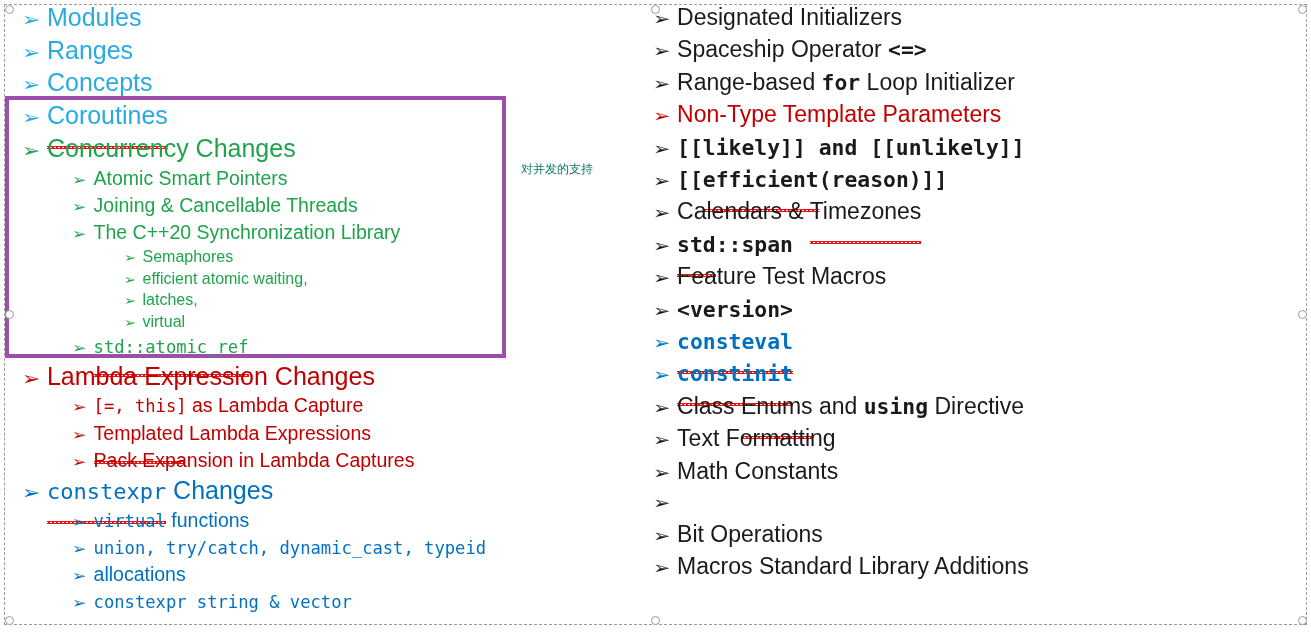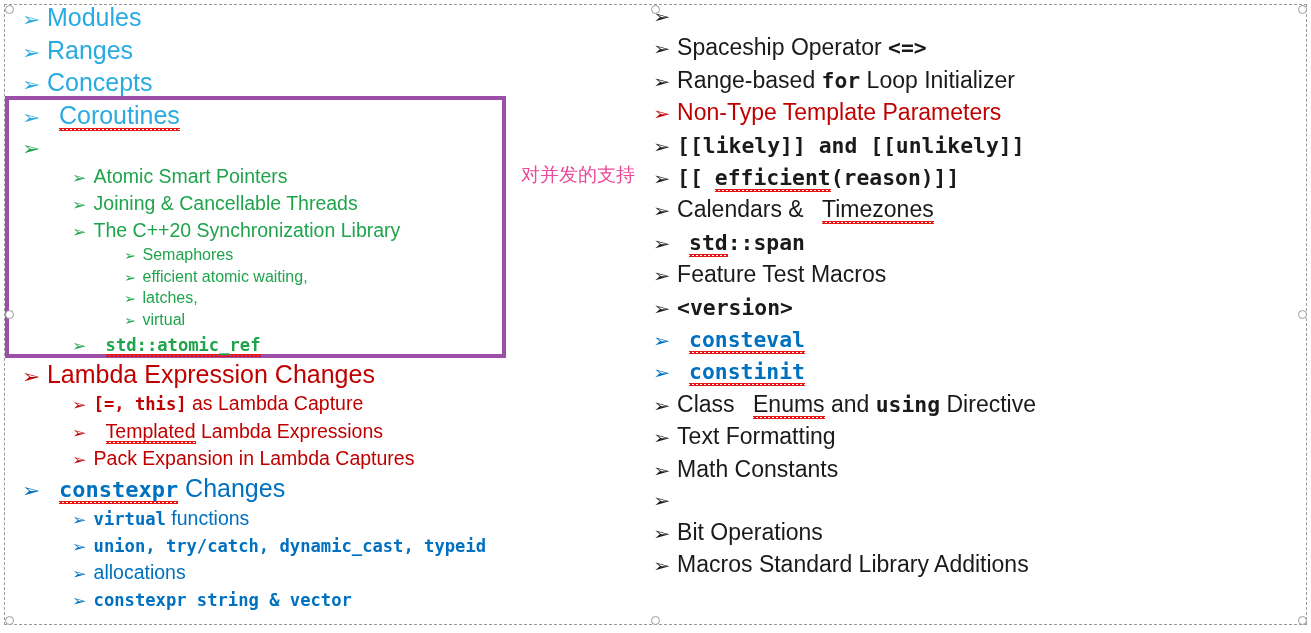--- a/index.html
+++ b/index.html
@@ -30,21 +30,21 @@
   #left-col{position:absolute;left:6px;top:2px;width:628px;}
   #right-col{position:absolute;left:645px;top:2px;width:620px;}
 
   
   #concurrency-highlight{
     position:absolute;left:5px;top:96px;width:501px;height:262px;
     border:4px solid #9B4FA8;box-sizing:border-box;pointer-events:none;z-index:5;
   }
   #cn-note{
     position:absolute;left:521px;top:162px;
-    color:#ec4899;font-size:19px;line-height:1.3;
+    color:#0f766e;font-size:12px;line-height:1.3;
     font-family:"DejaVu Sans","Liberation Sans",sans-serif;
     white-space:nowrap;z-index:6;
   }
 
   
   .bullet{
     display:flex;align-items:baseline;white-space:nowrap;
     position:relative;z-index:10;
   }
   .marker{
@@ -66,32 +66,31 @@
   .rrow .marker{font-size:18px;margin-right:9px;}
 
   
   .c-cyan{color:#29ABE2;}
   .c-green{color:#1FA44C;}
   .c-red{color:#C00000;}
   .c-blue{color:#0070C0;}
   .c-black{color:#1A1A1A;}
 
   
-  .mono{font-family:"DejaVu Sans Mono","Liberation Mono",monospace;font-weight:bold;font-size:0.88em;}
+  .mono{font-family:"DejaVu Sans Mono","Liberation Mono",monospace;font-weight:normal;font-size:0.88em;}
   .rrow .mono{font-size:0.93em;font-weight:bold;}
 
   
   .sq{
     background-repeat:repeat-x;background-position:left bottom 0px;
     background-size:4px 3px;
     background-image:
       linear-gradient(45deg,transparent 40%,#E81313 40%,#E81313 60%,transparent 60%),
       linear-gradient(-45deg,transparent 40%,#E81313 40%,#E81313 60%,transparent 60%);
-    padding-bottom:2px;
-    margin-left:12px;
+    padding-bottom:20px;
   }
 </style>
 </head>
 <body>
 
 <div id="slide-frame">
   <div class="handle h-tl"></div>
   <div class="handle h-tc"></div>
   <div class="handle h-tr"></div>
   <div class="handle h-ml"></div>
@@ -116,20 +115,21 @@
     <div class="bullet lvl1 c-cyan">
       <span class="marker">➢</span>
       <span class="txt">Concepts</span>
     </div>
     <div class="bullet lvl1 c-cyan">
       <span class="marker">➢</span>
       <span class="txt"><span class="sq">Coroutines</span></span>
     </div>
     <div class="bullet lvl1 c-green">
       <span class="marker">➢</span>
+      <span class="txt">Concurrency Changes</span>
     </div>
     <div class="bullet lvl2 c-green">
       <span class="marker">➢</span>
       <span class="txt">Atomic Smart Pointers</span>
     </div>
     <div class="bullet lvl2 c-green">
       <span class="marker">➢</span>
       <span class="txt">Joining &amp; Cancellable Threads</span>
     </div>
     <div class="bullet lvl2 c-green">
@@ -189,20 +189,21 @@
       <span class="txt">allocations</span>
     </div>
     <div class="bullet lvl2 c-blue">
       <span class="marker">➢</span>
       <span class="txt"><span class="mono">constexpr string &amp; vector</span></span>
     </div>
   </div>
 <div id="right-col">
     <div class="bullet rrow c-black">
       <span class="marker">➢</span>
+      <span class="txt">Designated Initializers</span>
     </div>
     <div class="bullet rrow c-black">
       <span class="marker">➢</span>
       <span class="txt">Spaceship Operator <span class="mono">&lt;=&gt;</span></span>
     </div>
     <div class="bullet rrow c-black">
       <span class="marker">➢</span>
       <span class="txt">Range-based <span class="mono">for</span> Loop Initializer</span>
     </div>
     <div class="bullet rrow c-red">

